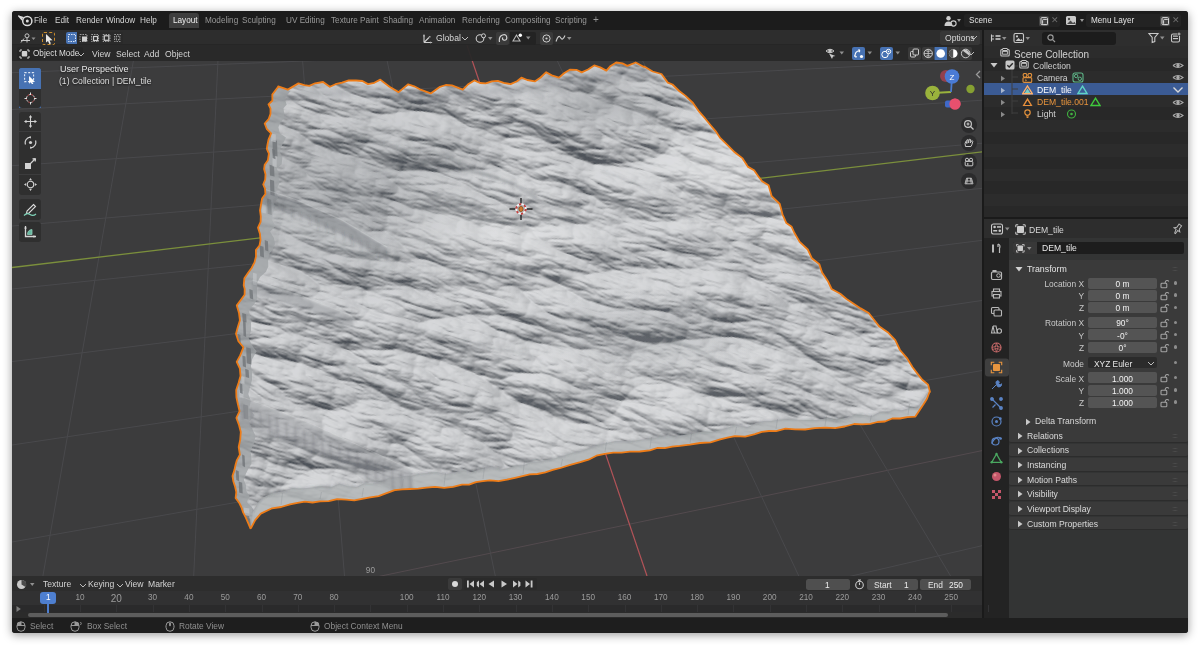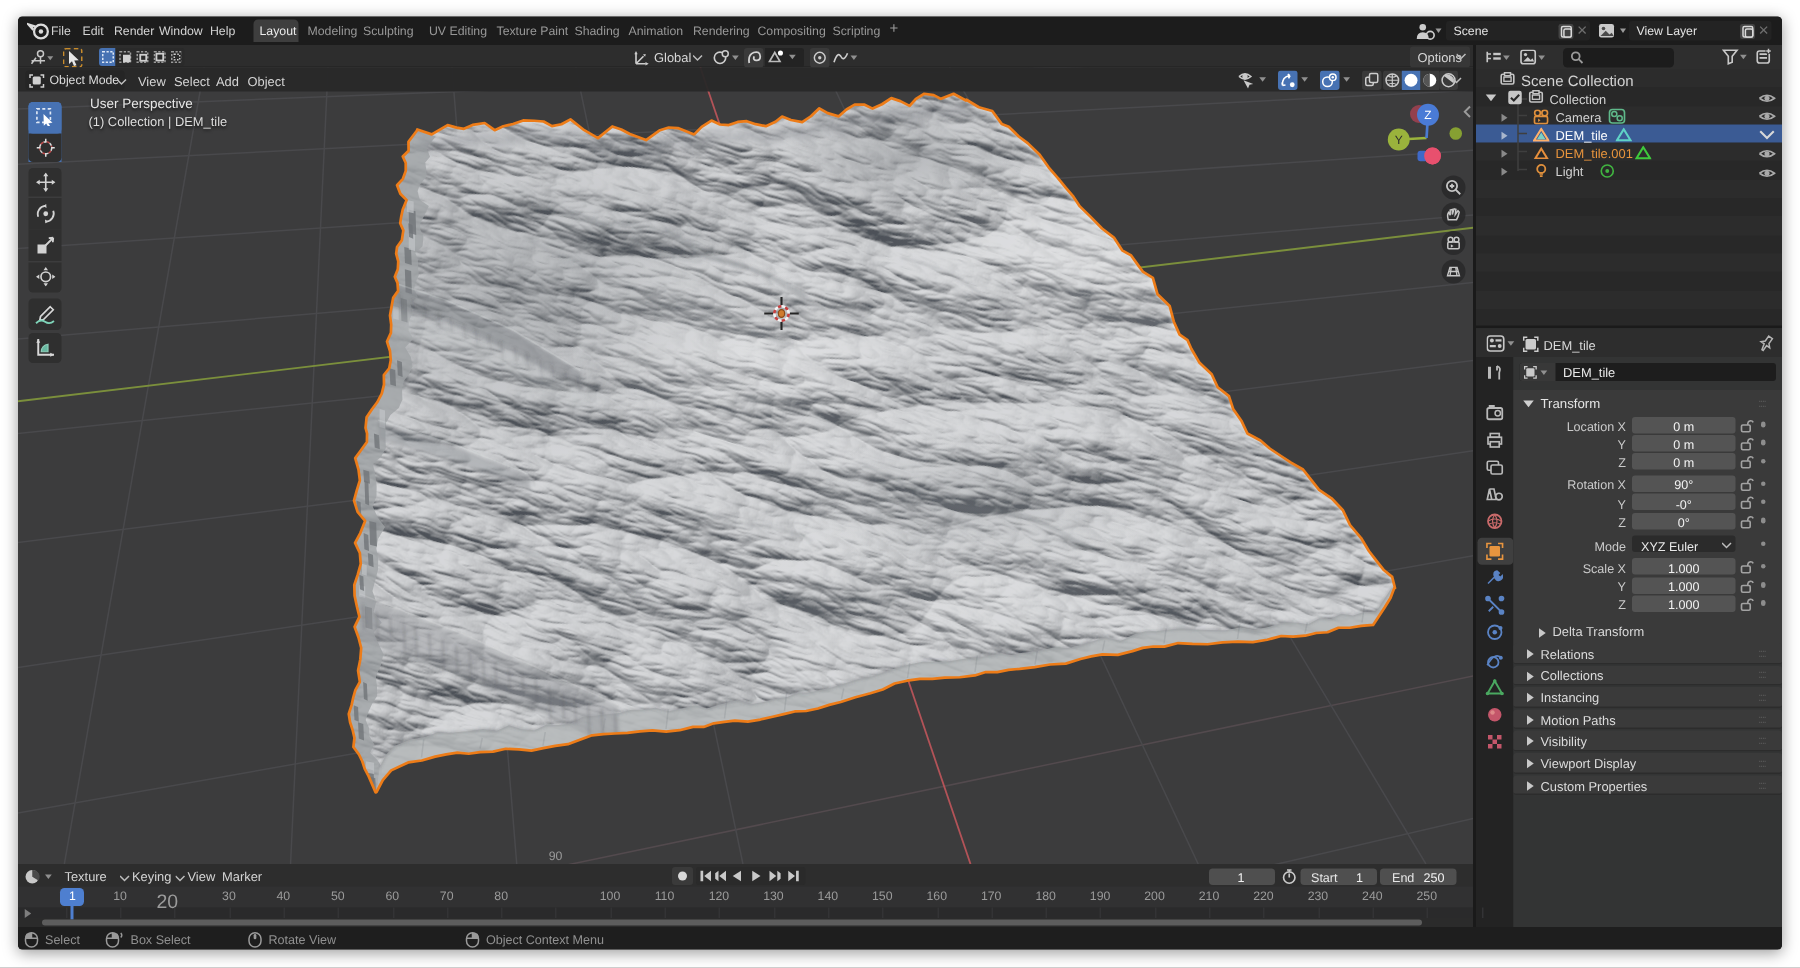--- a/index.html
+++ b/index.html
@@ -50,21 +50,21 @@
     </svg>
 <div class="t" style="left:1039px;top:5px;font-size:9px;color:#6e6e6e;">✕</div>
 
 <svg class="abs" style="left:1053px;top:3.5px;" width="20" height="12" viewBox="0 0 20 12">
  <rect x="1" y="1" width="10" height="9" rx="1.5" fill="#c9c9c9"></rect>
  <circle cx="4" cy="4" r="1.2" fill="#4a4a4a"></circle>
  <path d="M2 9 L5.5 5.5 L8 8 L9.5 6.8 L10.8 9 Z" fill="#4a4a4a"></path>
  <path d="M15 4 l4 0 l-2 3 z" fill="#9a9a9a"></path>
 </svg>
 <div class="abs" style="left:1074px;top:3px;width:95px;height:13px;background:#232323;border-radius:2px;"></div>
-<div class="t" style="left:1079px;top:6px;font-size:8.2px;color:#e2e2e2;">View Layer</div>
+<div class="t" style="left:1079px;top:6px;font-size:8.2px;color:#e2e2e2;">Menu Layer</div>
 <svg class="abs" style="left:1147px;top:3.5px;" width="12" height="12" viewBox="0 0 12 12">
       <rect x="1" y="1" width="10" height="10" rx="1.5" fill="#434343"></rect>
       <rect x="3" y="2.6" width="6.5" height="7" rx="1" fill="none" stroke="#d9d9d9" stroke-width="1"></rect>
       <rect x="4.6" y="4.4" width="4.9" height="5.2" rx="1" fill="#434343" stroke="#d9d9d9" stroke-width="1"></rect>
     </svg>
 <div class="t" style="left:1160px;top:5px;font-size:9px;color:#6e6e6e;">✕</div>
 
 <div class="abs" style="left:0;top:19px;width:970px;height:15px;background:#2d2d2d;border-bottom:1px solid #262626;"></div>
 <svg class="abs" style="left:7px;top:21.5px;" width="17" height="11" viewBox="0 0 17 11">
  <circle cx="8" cy="2.8" r="2" fill="none" stroke="#c8c8c8" stroke-width="1"></circle>
@@ -866,21 +866,21 @@
     </svg>
 <div class="abs" style="left:855px;top:568px;width:51px;height:11px;background:#4f4f4f;border-radius:2.5px;"></div>
 <div class="t" style="left:862px;top:570px;font-size:8.4px;color:#e6e6e6;">Start</div>
 <div class="t" style="left:892px;top:570px;font-size:8.4px;color:#f0f0f0;">1</div>
 <div class="abs" style="left:908px;top:568px;width:51px;height:11px;background:#4f4f4f;border-radius:2.5px;"></div>
 <div class="t" style="left:916px;top:570px;font-size:8.4px;color:#e6e6e6;">End</div>
 <div class="t" style="left:937px;top:570px;font-size:8.4px;color:#f0f0f0;">250</div>
 
 <div id="ruler">
       <div class="t" style="left:56.0px;top:583px;width:24px;text-align:center;font-size:8.2px;color:#9b9b9b;">10</div>
-      <div class="t" style="left:92.3px;top:583px;width:24px;text-align:left;font-size:13px;color:#9b9b9b;">20</div>
+      <div class="t" style="left:92.3px;top:583px;width:24px;text-align:center;font-size:10px;color:#9b9b9b;">20</div>
       <div class="t" style="left:128.6px;top:583px;width:24px;text-align:center;font-size:8.2px;color:#9b9b9b;">30</div>
       <div class="t" style="left:164.9px;top:583px;width:24px;text-align:center;font-size:8.2px;color:#9b9b9b;">40</div>
       <div class="t" style="left:201.2px;top:583px;width:24px;text-align:center;font-size:8.2px;color:#9b9b9b;">50</div>
       <div class="t" style="left:237.5px;top:583px;width:24px;text-align:center;font-size:8.2px;color:#9b9b9b;">60</div>
       <div class="t" style="left:273.8px;top:583px;width:24px;text-align:center;font-size:8.2px;color:#9b9b9b;">70</div>
       <div class="t" style="left:310.1px;top:583px;width:24px;text-align:center;font-size:8.2px;color:#9b9b9b;">80</div>
       <div class="t" style="left:346.4px;top:556px;width:24px;text-align:center;font-size:8.2px;color:#9b9b9b;">90</div>
       <div class="t" style="left:382.7px;top:583px;width:24px;text-align:center;font-size:8.2px;color:#9b9b9b;">100</div>
       <div class="t" style="left:419.0px;top:583px;width:24px;text-align:center;font-size:8.2px;color:#9b9b9b;">110</div>
       <div class="t" style="left:455.3px;top:583px;width:24px;text-align:center;font-size:8.2px;color:#9b9b9b;">120</div>

